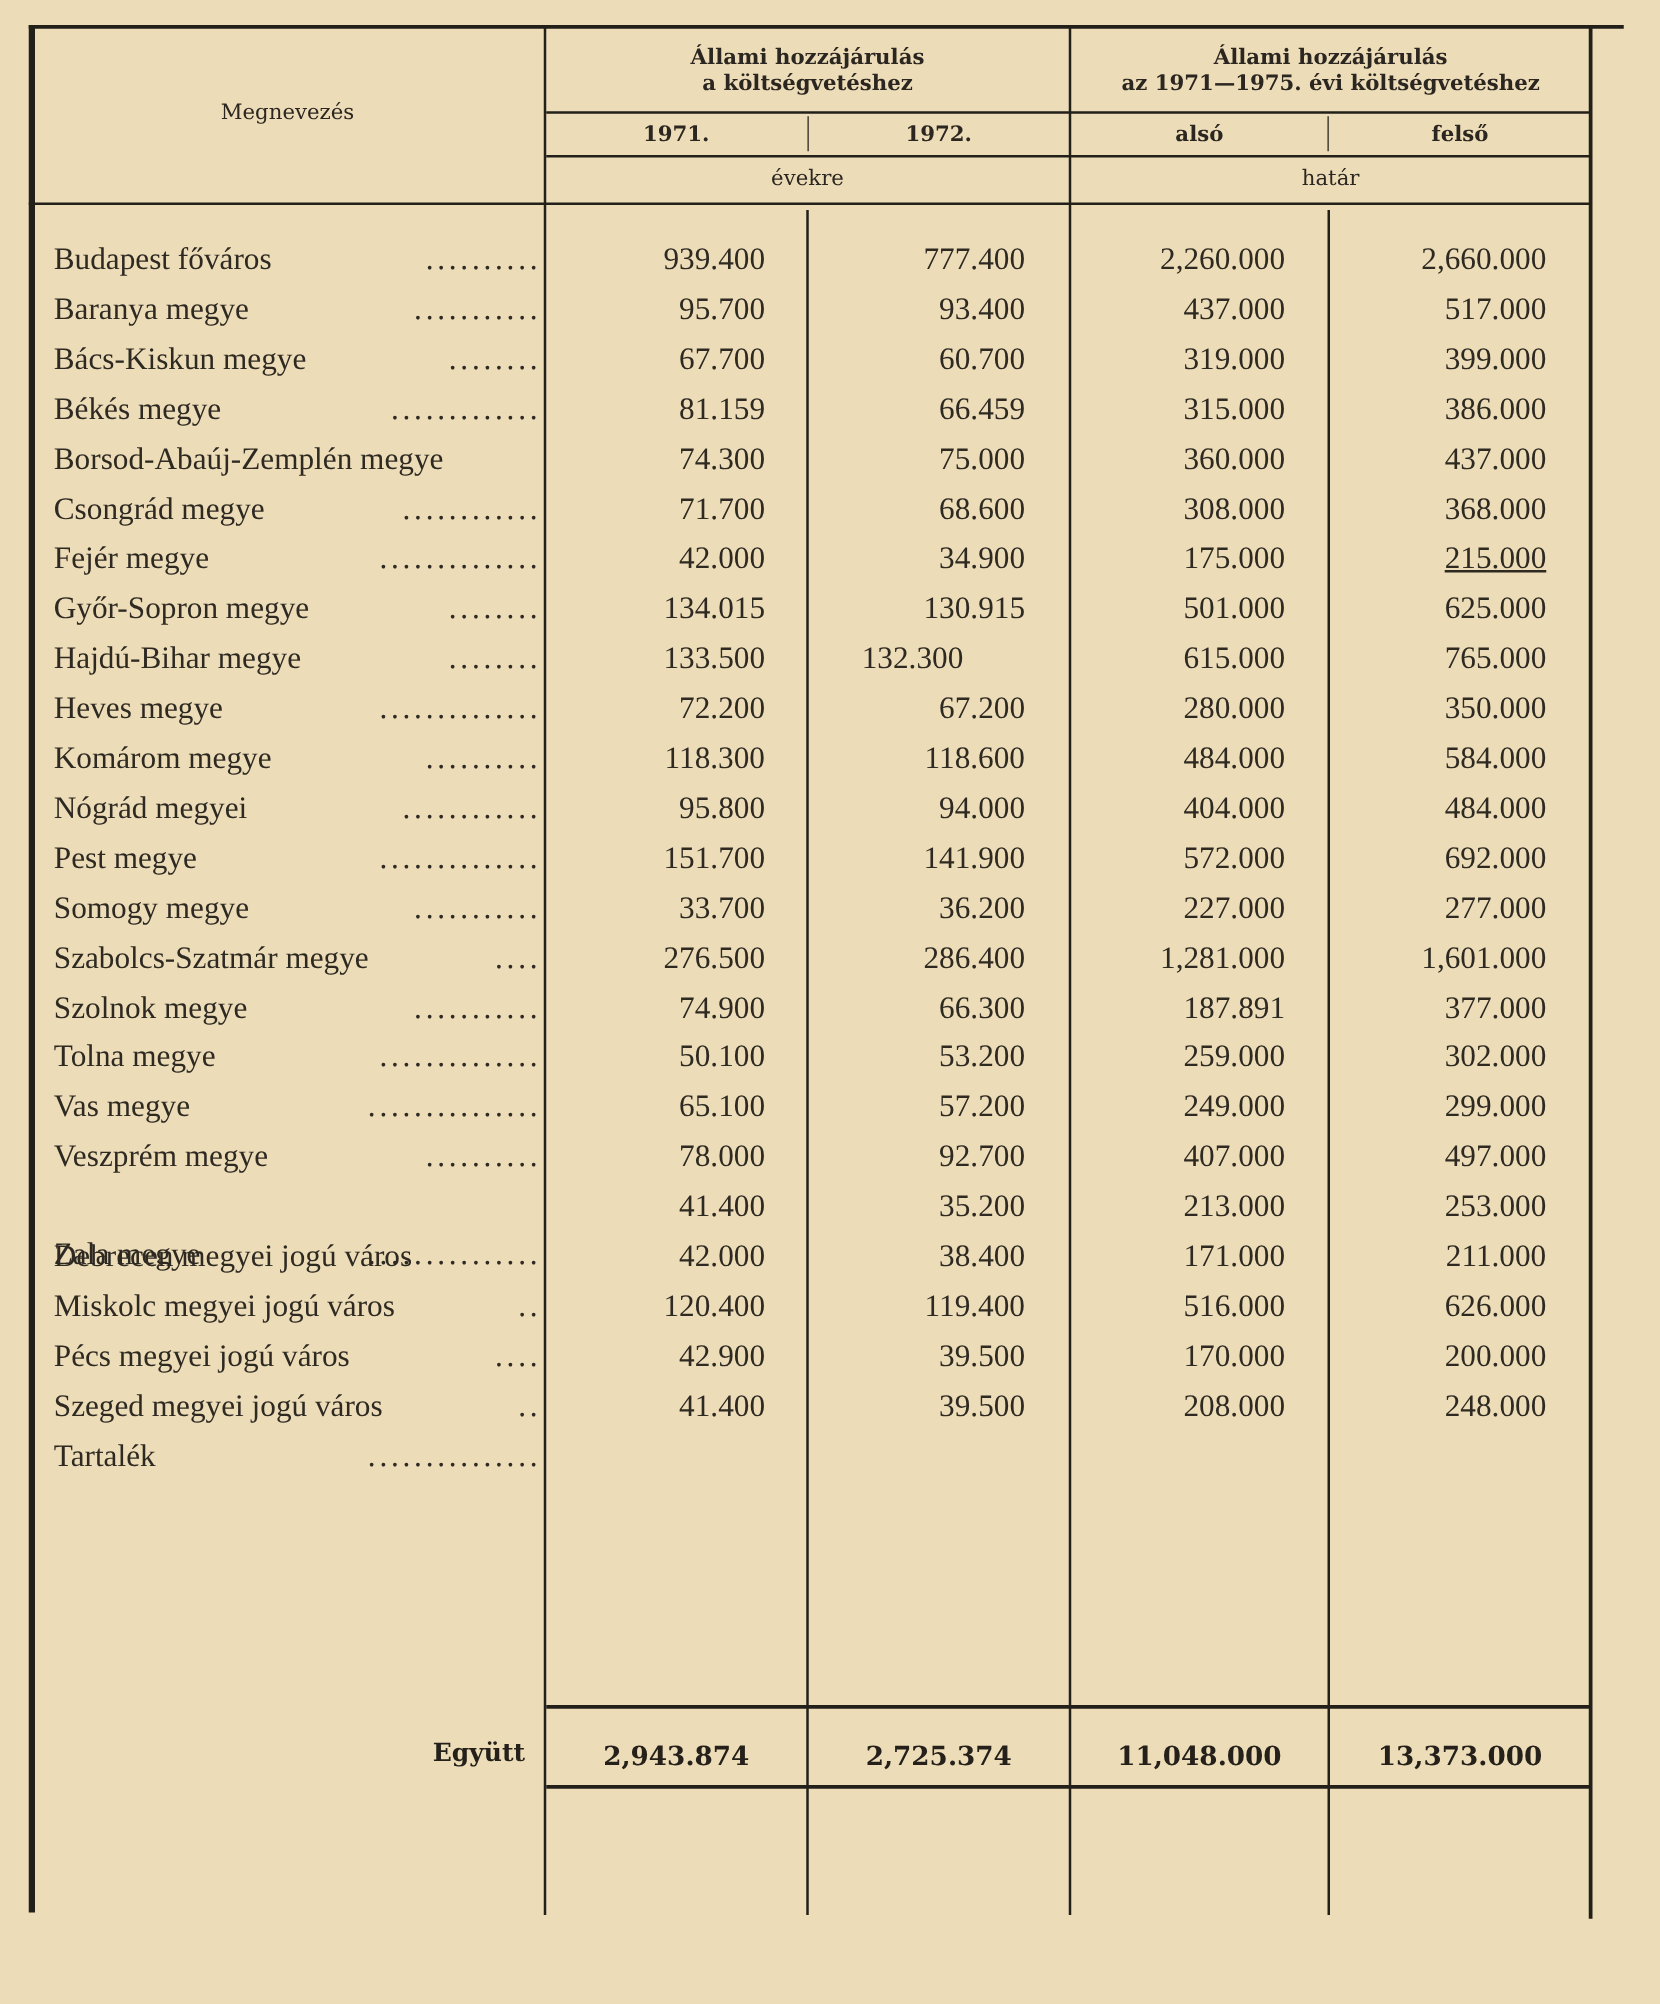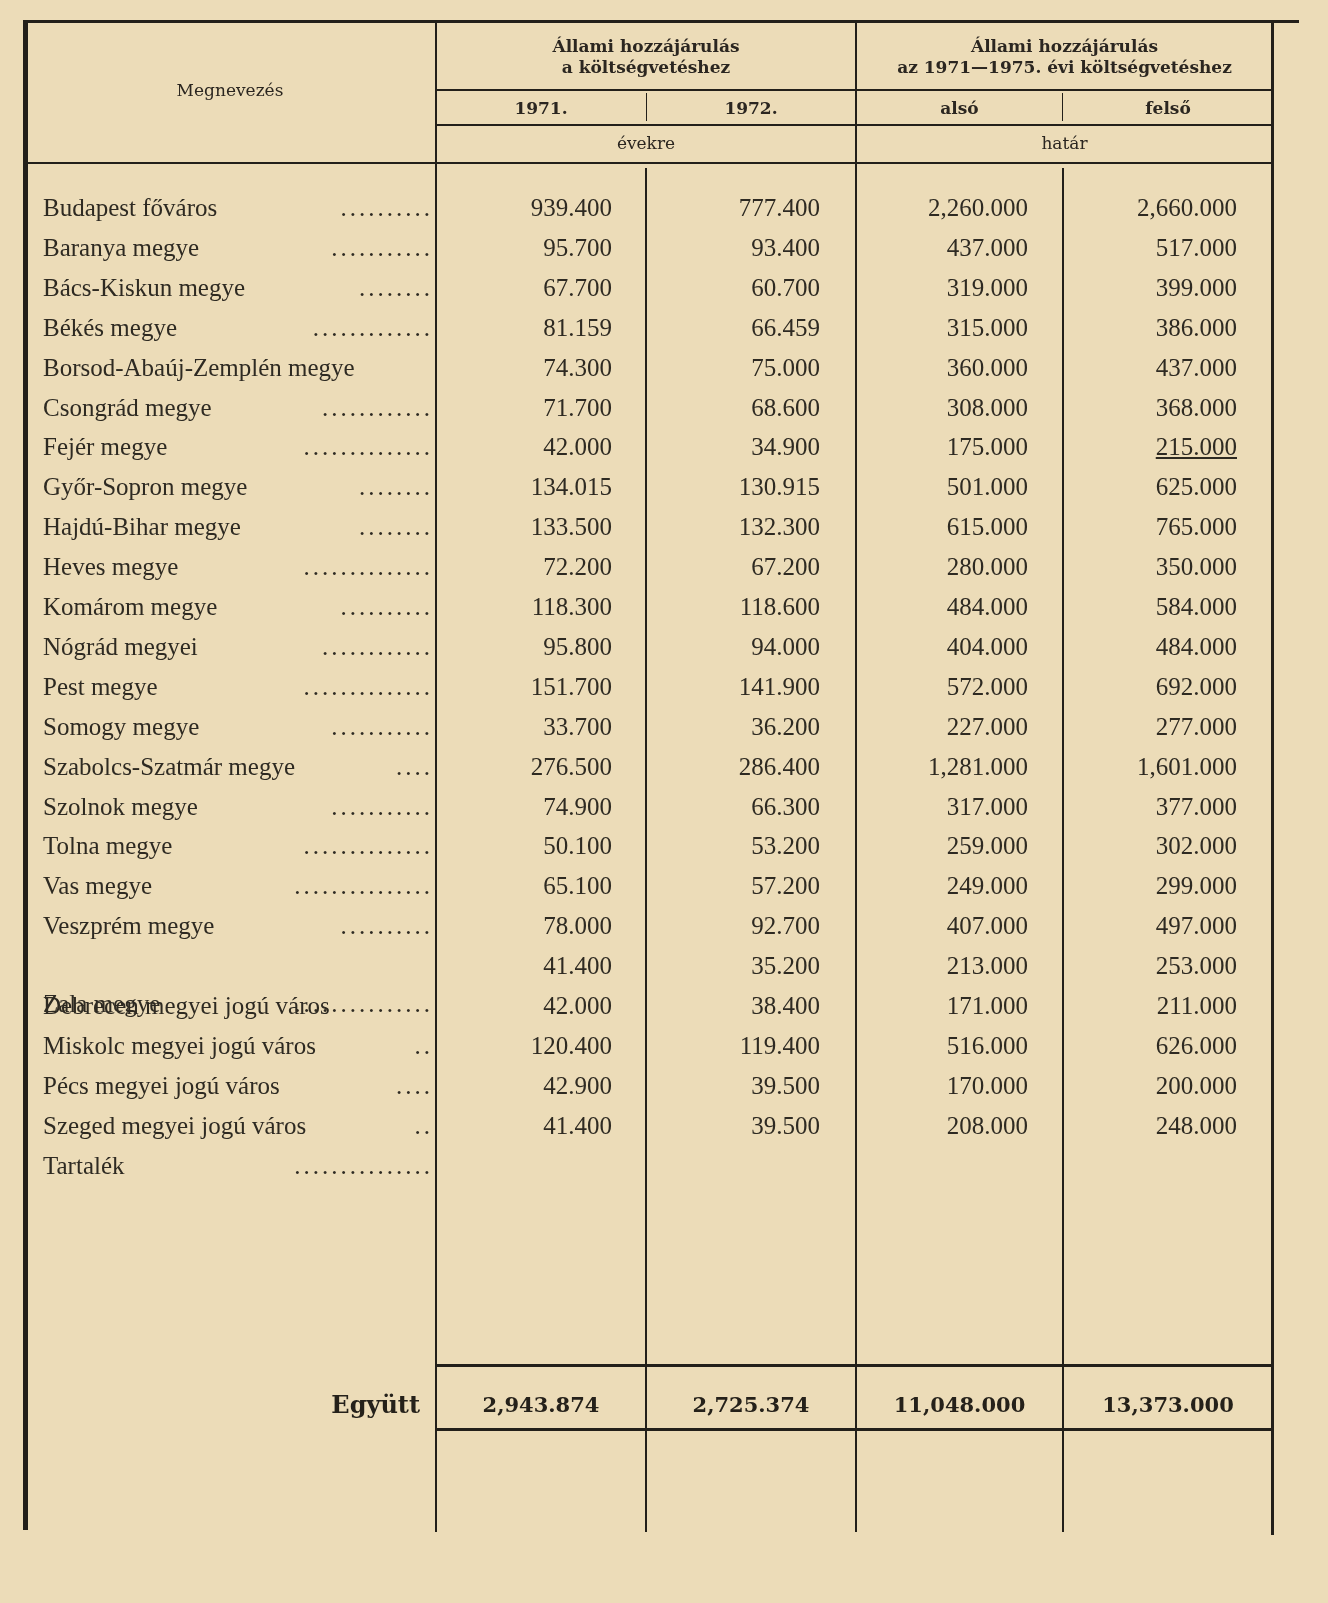--- a/index.html
+++ b/index.html
@@ -46,21 +46,21 @@
     text-align: right; margin-left: 10px; letter-spacing: 3px;
   }
   .num {
     position: absolute; text-align: right;
     font-family: "Liberation Serif", "DejaVu Serif", serif;
     font-size: 25px; color: #2e2a22;
   }
   .total-label {
     position: absolute; right: calc(1328px - 420px);
     font-family: "DejaVu Serif", serif; font-weight: bold;
-    font-size: 24px; color: #25211a;
+    font-size: 20px; color: #25211a;
   }
   .total-num {
     position: absolute; text-align: center;
     font-family: "DejaVu Serif", serif; font-weight: bold;
     font-size: 21px; color: #25211a;
   }
 </style>
 </head>
 <body>
 
@@ -177,21 +177,21 @@
       <div class="num" style="top: 473px; left: 640px; width: 180px;">130.915</div>
       <div class="num" style="top: 473px; left: 848px; width: 180px;">501.000</div>
       <div class="num" style="top: 473px; left: 1057px; width: 180px;">625.000</div>
     </div>
     <div>
       <div class="row-label" style="top: 513px;">
         <span class="name">Hajdú-Bihar megye</span>
         <span class="dots">........</span>
       </div>
       <div class="num" style="top: 513px; left: 432px; width: 180px;">133.500</div>
-      <div class="num" style="top: 513px; left: 640px; width: 180px;">132.300</div>
+      <div class="num" style="top: 513px; left: 640px; width: 180px; text-align: center;">132.300</div>
       <div class="num" style="top: 513px; left: 848px; width: 180px;">615.000</div>
       <div class="num" style="top: 513px; left: 1057px; width: 180px;">765.000</div>
     </div>
     <div>
       <div class="row-label" style="top: 553px;">
         <span class="name">Heves megye</span>
         <span class="dots">..............</span>
       </div>
       <div class="num" style="top: 553px; left: 432px; width: 180px;">72.200</div>
       <div class="num" style="top: 553px; left: 640px; width: 180px;">67.200</div>
@@ -248,21 +248,21 @@
       <div class="num" style="top: 753px; left: 848px; width: 180px;">1,281.000</div>
       <div class="num" style="top: 753px; left: 1057px; width: 180px;">1,601.000</div>
     </div>
     <div>
       <div class="row-label" style="top: 793px;">
         <span class="name">Szolnok megye</span>
         <span class="dots">...........</span>
       </div>
       <div class="num" style="top: 793px; left: 432px; width: 180px;">74.900</div>
       <div class="num" style="top: 793px; left: 640px; width: 180px;">66.300</div>
-      <div class="num" style="top: 793px; left: 848px; width: 180px;">317.000</div>
+      <div class="num" style="top: 793px; left: 848px; width: 180px;">187.891</div>
       <div class="num" style="top: 793px; left: 1057px; width: 180px;">377.000</div>
     </div>
     <div>
       <div class="row-label" style="top: 832px;">
         <span class="name">Tolna megye</span>
         <span class="dots">..............</span>
       </div>
       <div class="num" style="top: 832px; left: 432px; width: 180px;">50.100</div>
       <div class="num" style="top: 832px; left: 640px; width: 180px;">53.200</div>
       <div class="num" style="top: 832px; left: 848px; width: 180px;">259.000</div>

